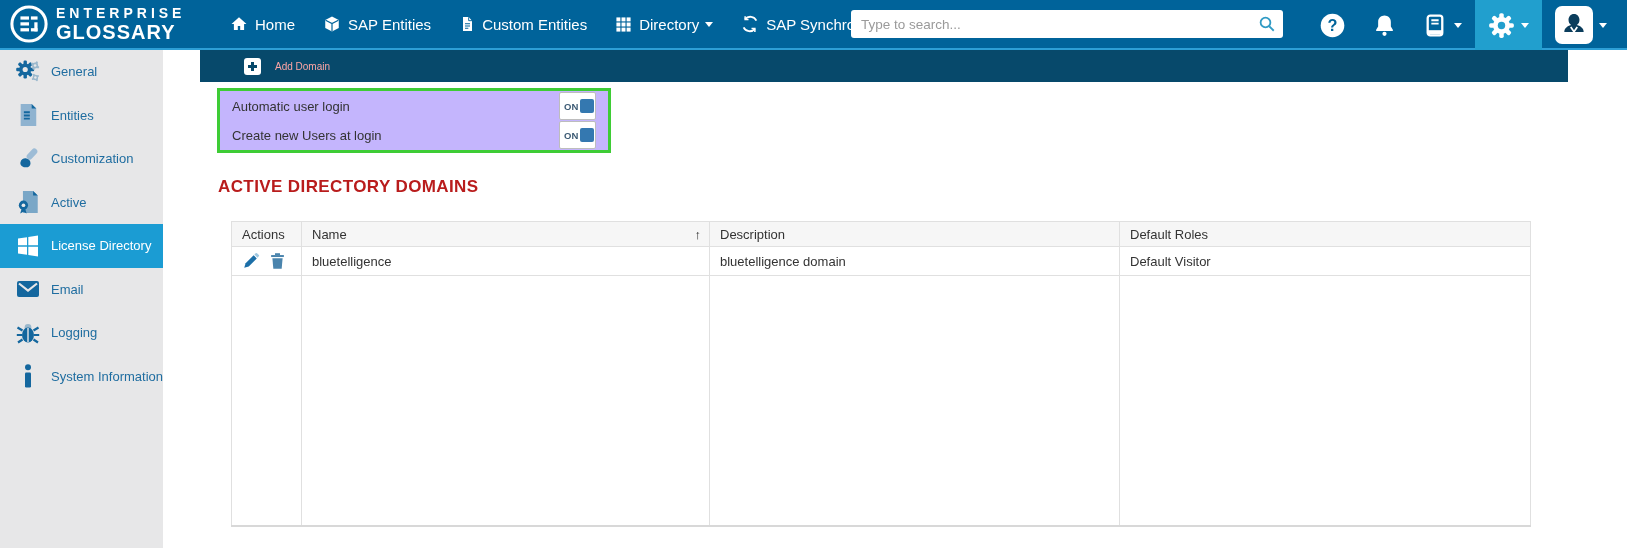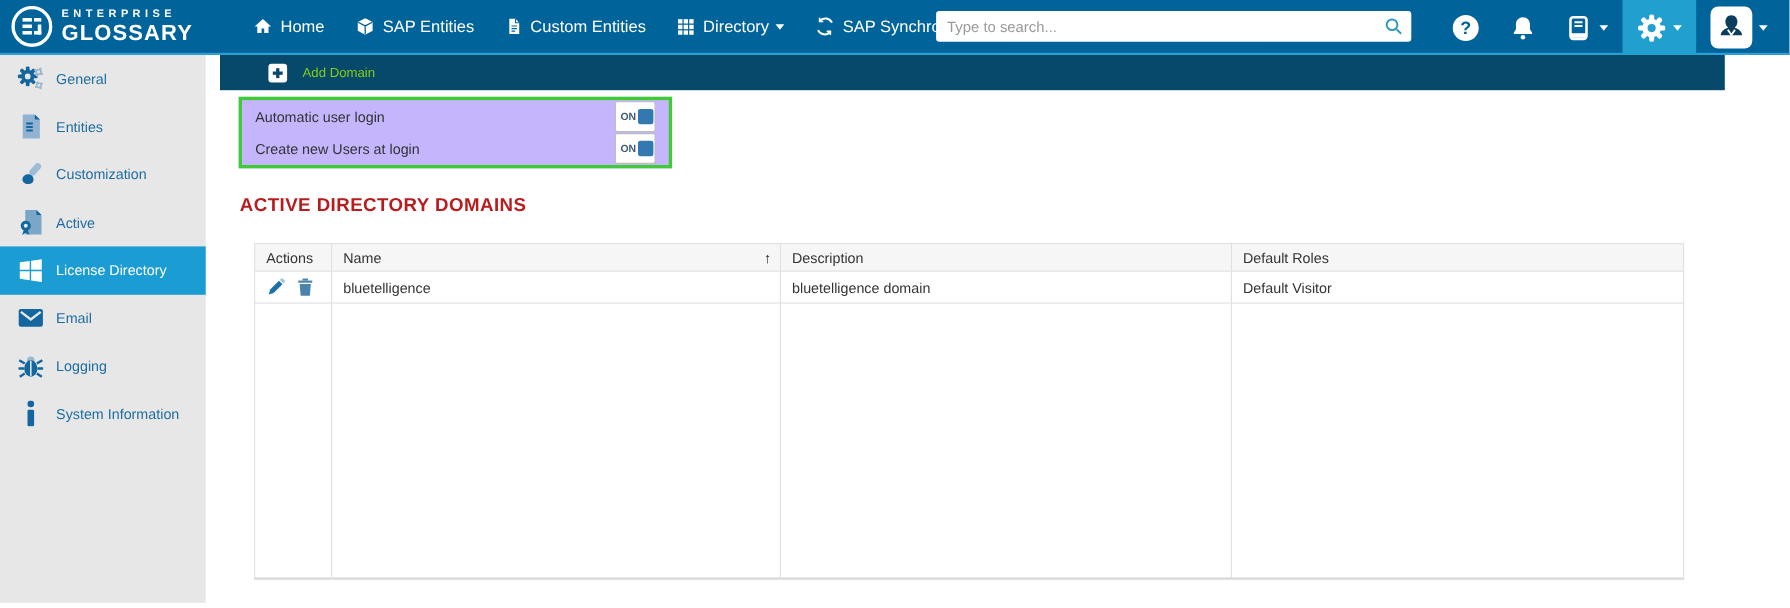--- a/index.html
+++ b/index.html
@@ -4,51 +4,51 @@
 <style>
   * { margin:0; padding:0; box-sizing:border-box; }
   html,body { width:1627px; height:553px; background:#fff; font-family:"Liberation Sans", sans-serif; overflow:hidden; }
   .stage { position:relative; width:1627px; height:553px; background:#fff; }
 
   
   .navbar { position:absolute; top:0; left:0; width:1627px; height:50px; background:#00639a; border-bottom:2px solid #2d9fd6; display:flex; align-items:center; }
   .brand { display:flex; align-items:center; padding-left:10px; width:196px; flex:none; cursor:pointer; }
   .brand-logo { width:38px; height:38px; flex:none; }
   .brand-text { margin-left:8px; color:#fff; line-height:1; }
-  .brand-line1 { font-size:10px; letter-spacing:4px; font-weight:bold; }
+  .brand-line1 { font-size:14px; letter-spacing:4px; font-weight:bold; }
   .brand-line2 { font-size:20px; font-weight:bold; letter-spacing:1px; margin-top:2px; }
   .nav-menu { display:flex; align-items:center; margin-left:34px; }
   .nav-item { display:flex; align-items:center; color:#fff; font-size:15px; margin-right:28px; cursor:pointer; white-space:nowrap; }
   .nav-item svg { margin-right:7px; }
   .caret { width:0; height:0; border-left:4px solid transparent; border-right:4px solid transparent; border-top:5px solid #fff; margin-left:6px; }
   .search-wrap { position:absolute; left:851px; top:10px; width:432px; height:28px; }
   .search-wrap input { width:100%; height:100%; border:none; border-radius:3px; padding:0 32px 0 10px; font-size:13.5px; color:#555; font-family:"Liberation Sans",sans-serif; outline:none; }
   .search-wrap input::placeholder { color:#9a9a9a; }
   .search-icon { position:absolute; right:7px; top:5px; }
   .nav-icons { position:absolute; right:7px; top:0; height:50px; display:flex; align-items:stretch; }
   .icon-btn { display:flex; align-items:center; justify-content:center; cursor:pointer; padding:0 13px; }
   .icon-btn.active { background:#219fce; }
   .user-box { width:38px; height:38px; background:#fff; border-radius:7px; display:flex; align-items:center; justify-content:center; }
 
   
-  .sidebar { position:absolute; left:0; top:50px; width:187px; height:498px; background:#e7e7e8; }
+  .sidebar { position:absolute; left:0; top:50px; width:163px; height:498px; background:#e7e7e8; }
   .side-item { height:43.5px; display:flex; align-items:center; cursor:pointer; }
   .side-item .ic { width:26px; margin-left:15px; display:flex; justify-content:center; color:#14679e; flex:none; }
   .side-item .lbl { margin-left:10px; font-size:13px; color:#1f6da0; }
   .side-item.active { background:#1b9cd3; }
   .side-item.active .lbl { color:#fff; }
   .side-item.active .ic { color:#fff; }
 
   
   .addbar { position:absolute; left:200px; top:50px; width:1368px; height:32px; background:#07496b; display:flex; align-items:center; }
   .add-btn { display:flex; align-items:center; margin-left:30px; cursor:pointer; }
   .plus-box { width:17px; height:17px; background:#fff; border-radius:3px; position:relative; }
   .plus-box::before { content:""; position:absolute; left:4px; top:7px; width:9px; height:3px; background:#07496b; }
   .plus-box::after  { content:""; position:absolute; left:7px; top:4px; width:3px; height:9px; background:#07496b; }
-  .add-btn span { color:#84cc16; font-size:12px; margin-left:14px; }
+  .add-btn span { color:#fca5a5; font-size:10px; margin-left:14px; }
 
   
   .green-box { position:absolute; left:217px; top:88px; width:394px; height:65px; border:3px solid #3ecc35; background:#c4b5fd; display:flex; flex-direction:column; justify-content:space-evenly; padding:0 12px; }
   .toggle-row { display:flex; align-items:center; justify-content:space-between; }
   .toggle-row .tlabel { font-size:13px; color:#333; }
   .switch { width:37px; height:28px; border:1px solid #bdbdbd; border-radius:2px; background:#fff; display:flex; align-items:center; justify-content:space-between; padding:1px 1px 1px 4px; cursor:pointer; }
   .switch .on { font-size:9.5px; font-weight:bold; color:#3c5a74; }
   .switch .knob { width:14px; height:14px; background:#3478b0; border-radius:2px; }
 
   

